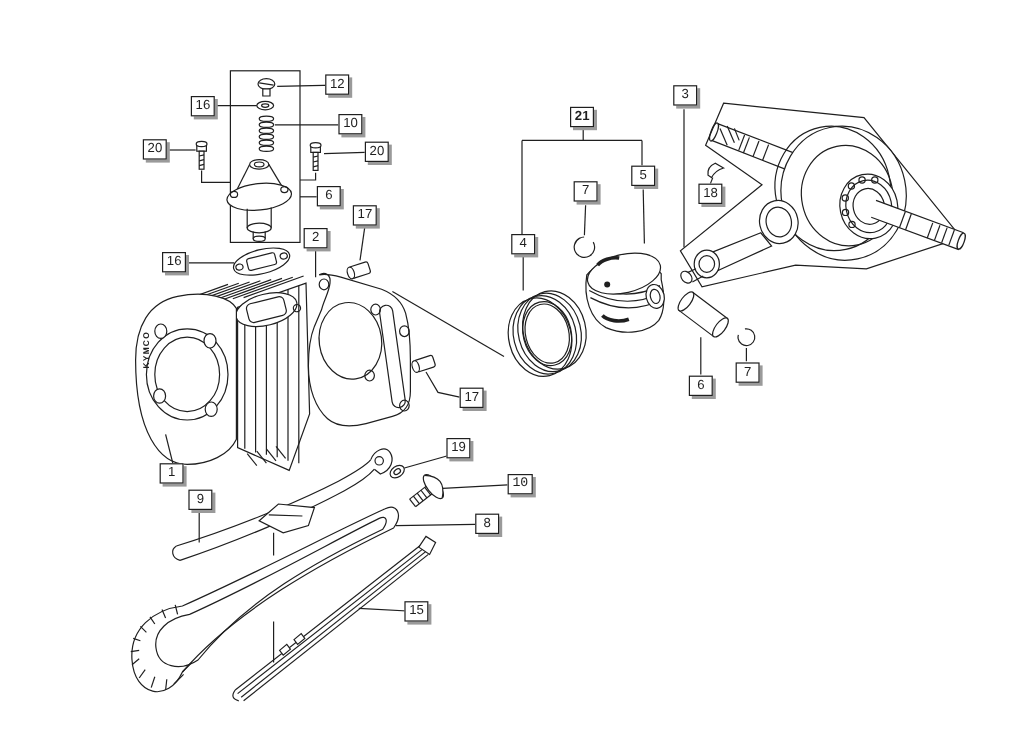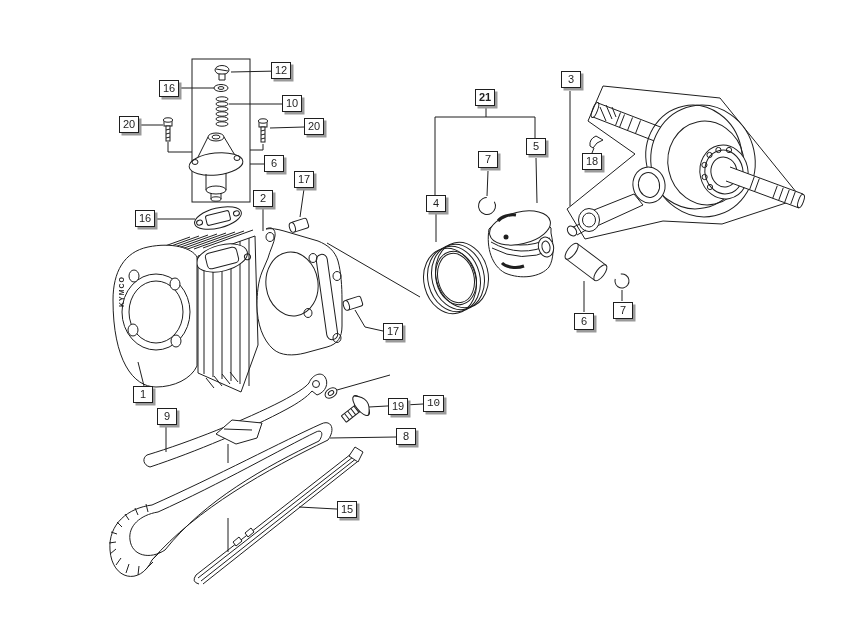--- a/index.html
+++ b/index.html
@@ -323,21 +323,21 @@
       <div class="callout" style="left: 282px; top: 95px;">10</div>
       <div class="callout" style="left: 119px; top: 116px;">20</div>
       <div class="callout" style="left: 304px; top: 118px;">20</div>
       <div class="callout" style="left: 264px; top: 155px;">6</div>
       <div class="callout" style="left: 135px; top: 210px;">16</div>
       <div class="callout" style="left: 253px; top: 190px;">2</div>
       <div class="callout" style="left: 294px; top: 171px;">17</div>
       <div class="callout" style="left: 383px; top: 323px;">17</div>
       <div class="callout" style="left: 133px; top: 386px;">1</div>
       <div class="callout" style="left: 157px; top: 408px;">9</div>
-      <div class="callout" style="left: 388px; top: 365px; margin-top: 33px;">19</div>
+      <div class="callout" style="left: 372px; top: 365px;">19</div>
       <div class="callout" style="left: 423px; top: 395px; font-family: Liberation Mono, monospace;">10</div>
       <div class="callout" style="left: 396px; top: 428px;">8</div>
       <div class="callout" style="left: 337px; top: 501px;">15</div>
       <div class="callout" style="left: 475px; top: 89px; font-weight: bold;">21</div>
       <div class="callout" style="left: 426px; top: 195px;">4</div>
       <div class="callout" style="left: 478px; top: 151px;">7</div>
       <div class="callout" style="left: 526px; top: 138px;">5</div>
       <div class="callout" style="left: 574px; top: 313px;">6</div>
       <div class="callout" style="left: 613px; top: 302px;">7</div>
       <div class="callout" style="left: 561px; top: 71px;">3</div>

